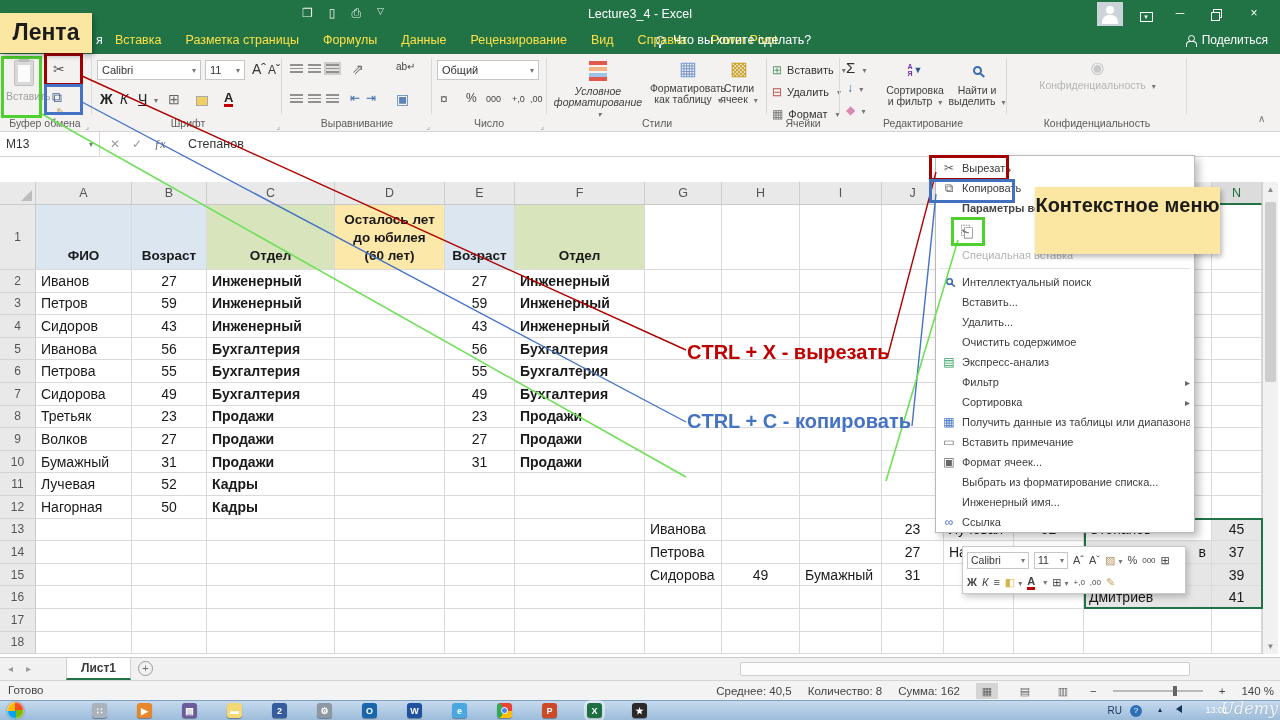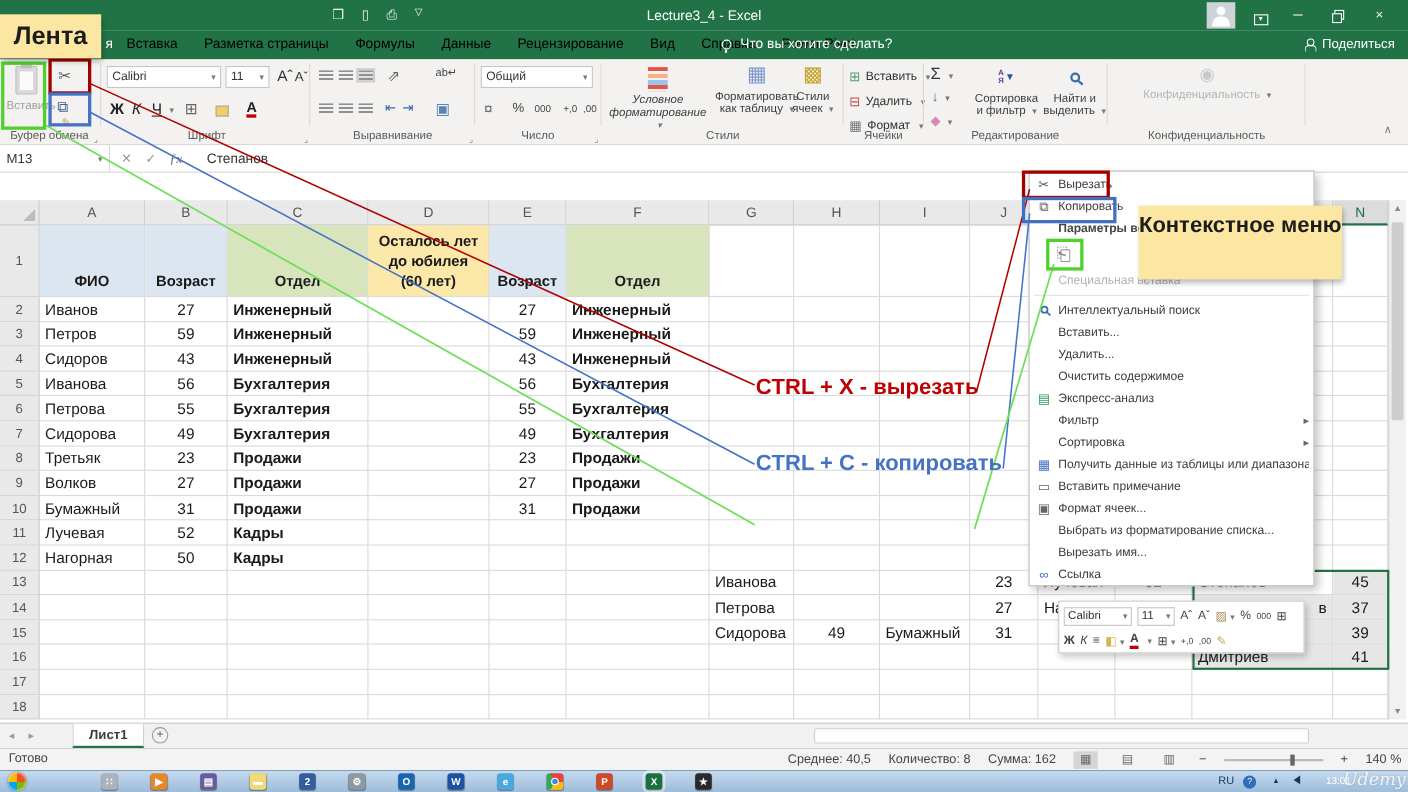--- a/index.html
+++ b/index.html
@@ -9,21 +9,21 @@
   
   .titlebar{position:absolute;left:0;top:0;width:1280px;height:28px;background:#217346;}
   .qat{position:absolute;left:302px;top:6px;display:flex;gap:16px;color:rgba(255,255,255,.92);font-size:12px;}
   .title{position:absolute;left:0;top:7px;width:1280px;text-align:center;color:#fff;font-size:12.5px;}
   .winbtn{position:absolute;top:6px;color:#fff;font-size:12px;width:28px;text-align:center;cursor:default;}
   .avatar{position:absolute;left:1097px;top:2px;width:26px;height:24px;background:#ccd4da;}
   .avatar::before{content:"";position:absolute;left:9px;top:4px;width:8px;height:8px;border-radius:50%;background:#fff;}
   .avatar::after{content:"";position:absolute;left:5px;top:13px;width:16px;height:9px;border-radius:7px 7px 0 0;background:#fff;}
   .tabrow{position:absolute;left:0;top:28px;width:1280px;height:26px;background:#217346;}
   #ribbon-tabs{position:absolute;left:115px;top:5px;display:flex;gap:24px;}
-  .rtab{color:#000000;font-size:12.5px;white-space:nowrap;}
+  .rtab{color:#fde047;font-size:12.5px;white-space:nowrap;}
   .homefrag{position:absolute;left:96px;top:5px;color:#fff;font-size:12.5px;}
   .tellme{position:absolute;left:656px;top:5px;color:#fff;font-size:12.5px;display:flex;gap:8px;align-items:center;}
   .bulb{width:9px;height:9px;border:1.5px solid #fff;border-radius:50%;position:relative;}
   .bulb::after{content:"";position:absolute;left:2px;bottom:-4px;width:2px;height:3px;background:#fff;}
   .share{position:absolute;right:12px;top:5px;color:#fff;font-size:12px;display:flex;gap:6px;align-items:center;}
   .personico{width:11px;height:11px;position:relative;}
   .personico::before{content:"";position:absolute;left:3px;top:0;width:5px;height:5px;border-radius:50%;border:1px solid #fff;}
   .personico::after{content:"";position:absolute;left:1px;top:6px;width:9px;height:5px;border-radius:4px 4px 0 0;border:1px solid #fff;border-bottom:none;}
   .restoreico{position:relative;display:inline-block;width:10px;height:10px;}
   .restoreico::before{content:"";position:absolute;left:2px;top:0;width:7px;height:7px;border:1px solid #fff;}
@@ -726,21 +726,21 @@
       <div class="mitem" data-name="menu-item-format-cells">
         <div class="mico" data-name="format-cells-icon">▣</div>
         <div class="mlbl" data-name="menu-item-label">Формат ячеек...</div>
       </div>
       <div class="mitem" data-name="menu-item-pick-from-list">
         <div class="mico" data-name="menu-icon-none"></div>
         <div class="mlbl" data-name="menu-item-label">Выбрать из форматирование списка...</div>
       </div>
       <div class="mitem" data-name="menu-item-define-name">
         <div class="mico" data-name="menu-icon-none"></div>
-        <div class="mlbl" data-name="menu-item-label">Вырезать имя...</div>
+        <div class="mlbl" data-name="menu-item-label">Инженерный имя...</div>
       </div>
       <div class="mitem" data-name="menu-item-link">
         <div class="mico" data-name="link-icon">∞</div>
         <div class="mlbl" data-name="menu-item-label">Ссылка</div>
       </div>
     </div>
 
   <div class="hlbox" style="left:1px;top:56px;width:41px;height:62px;border:3px solid #4ed12e;" data-name="paste-highlight-box"></div>
   <div class="hlbox" style="left:44px;top:53px;width:39px;height:33px;border:3px solid #a30000;" data-name="cut-highlight-box"></div>
   <div class="hlbox" style="left:44px;top:84px;width:39px;height:31px;border:3px solid #4472c4;" data-name="copy-highlight-box"></div>

